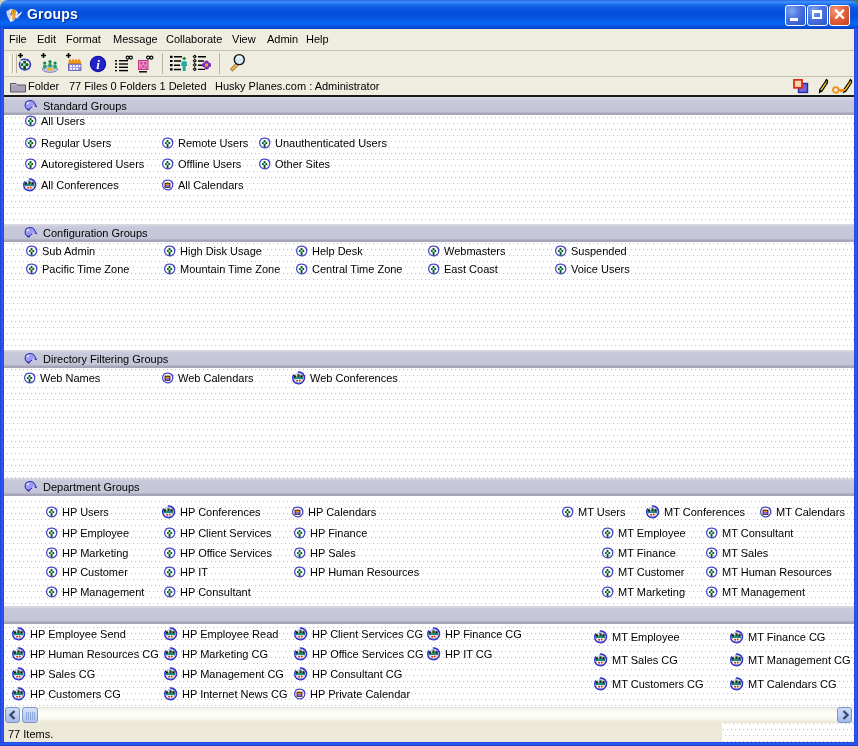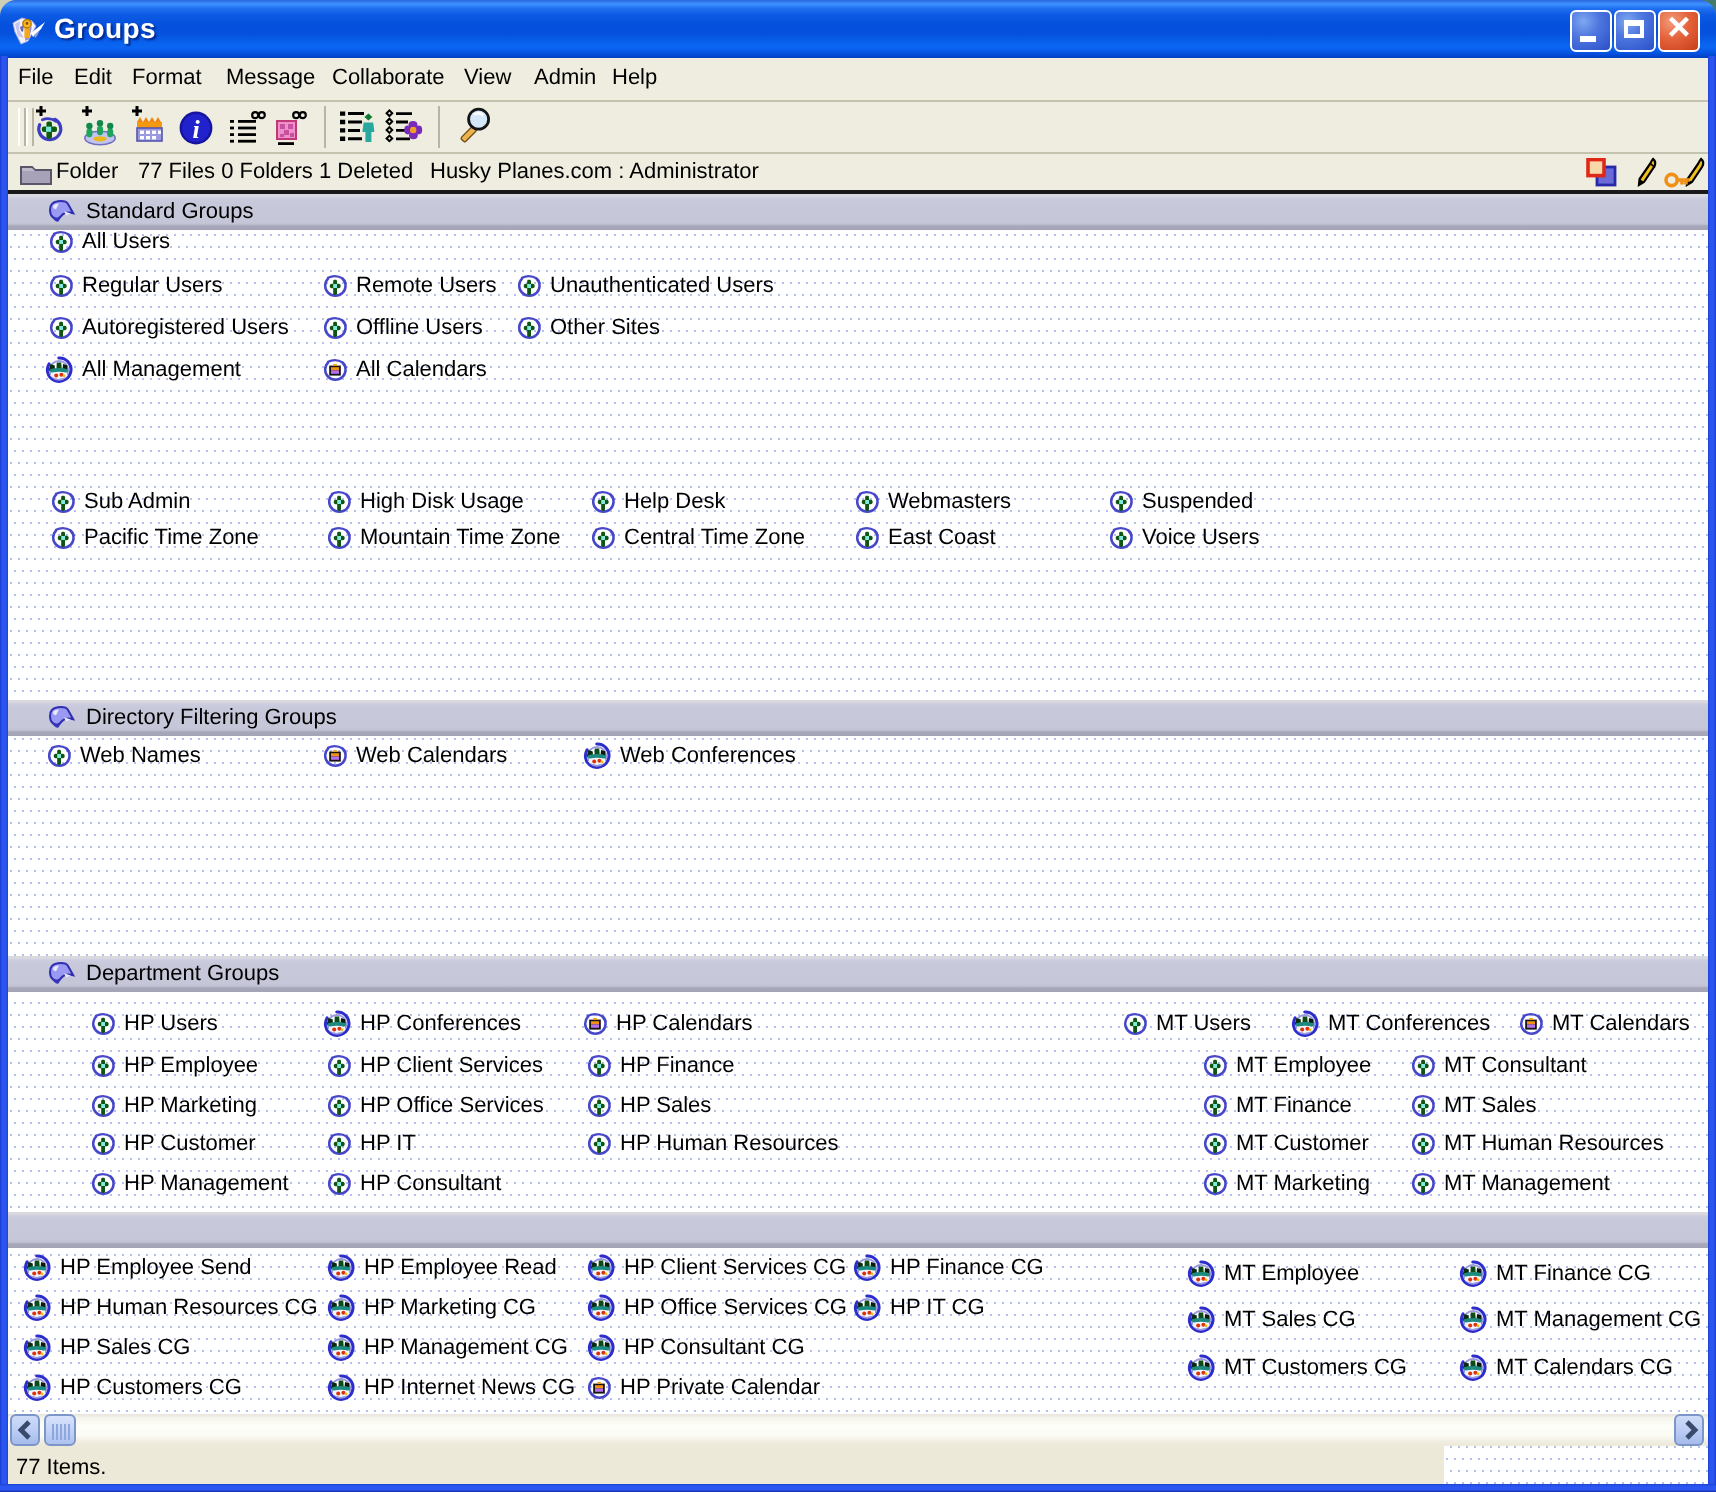--- a/index.html
+++ b/index.html
@@ -256,20 +256,26 @@
     <span style="left:211px">Husky Planes.com : Administrator</span>
   </div>
   <div id="blackline"></div>
   <div id="content">
     <div class="shead" style="top:0px">
         <svg width="16" height="14" viewBox="0 0 16 14">
           <use href="#icoH"></use>
         </svg>
         <span>Standard Groups</span>
       </div>
+    <div class="shead" style="top:127px">
+        <svg width="16" height="14" viewBox="0 0 16 14">
+          <use href="#icoH"></use>
+        </svg>
+        <span>Configuration Groups</span>
+      </div>
     <div class="shead" style="top:253px">
         <svg width="16" height="14" viewBox="0 0 16 14">
           <use href="#icoH"></use>
         </svg>
         <span>Directory Filtering Groups</span>
       </div>
     <div class="shead" style="top:381px">
         <svg width="16" height="14" viewBox="0 0 16 14">
           <use href="#icoH"></use>
         </svg>
@@ -315,21 +321,21 @@
     <div class="it" style="left:254px;top:59.5px">
         <svg width="13" height="13" viewBox="0 0 13 13">
           <use href="#icoU"></use>
         </svg>
         <span>Other Sites</span>
       </div>
     <div class="it itc" style="left:18px;top:81px">
         <svg width="15" height="15" viewBox="0 0 15 15">
           <use href="#icoC"></use>
         </svg>
-        <span>All Management</span>
+        <span>All Conferences</span>
       </div>
     <div class="it" style="left:157px;top:81px">
         <svg width="13" height="13" viewBox="0 0 13 13">
           <use href="#icoK"></use>
         </svg>
         <span>All Calendars</span>
       </div>
     <div class="it" style="left:21px;top:147px">
         <svg width="13" height="13" viewBox="0 0 13 13">
           <use href="#icoU"></use>

